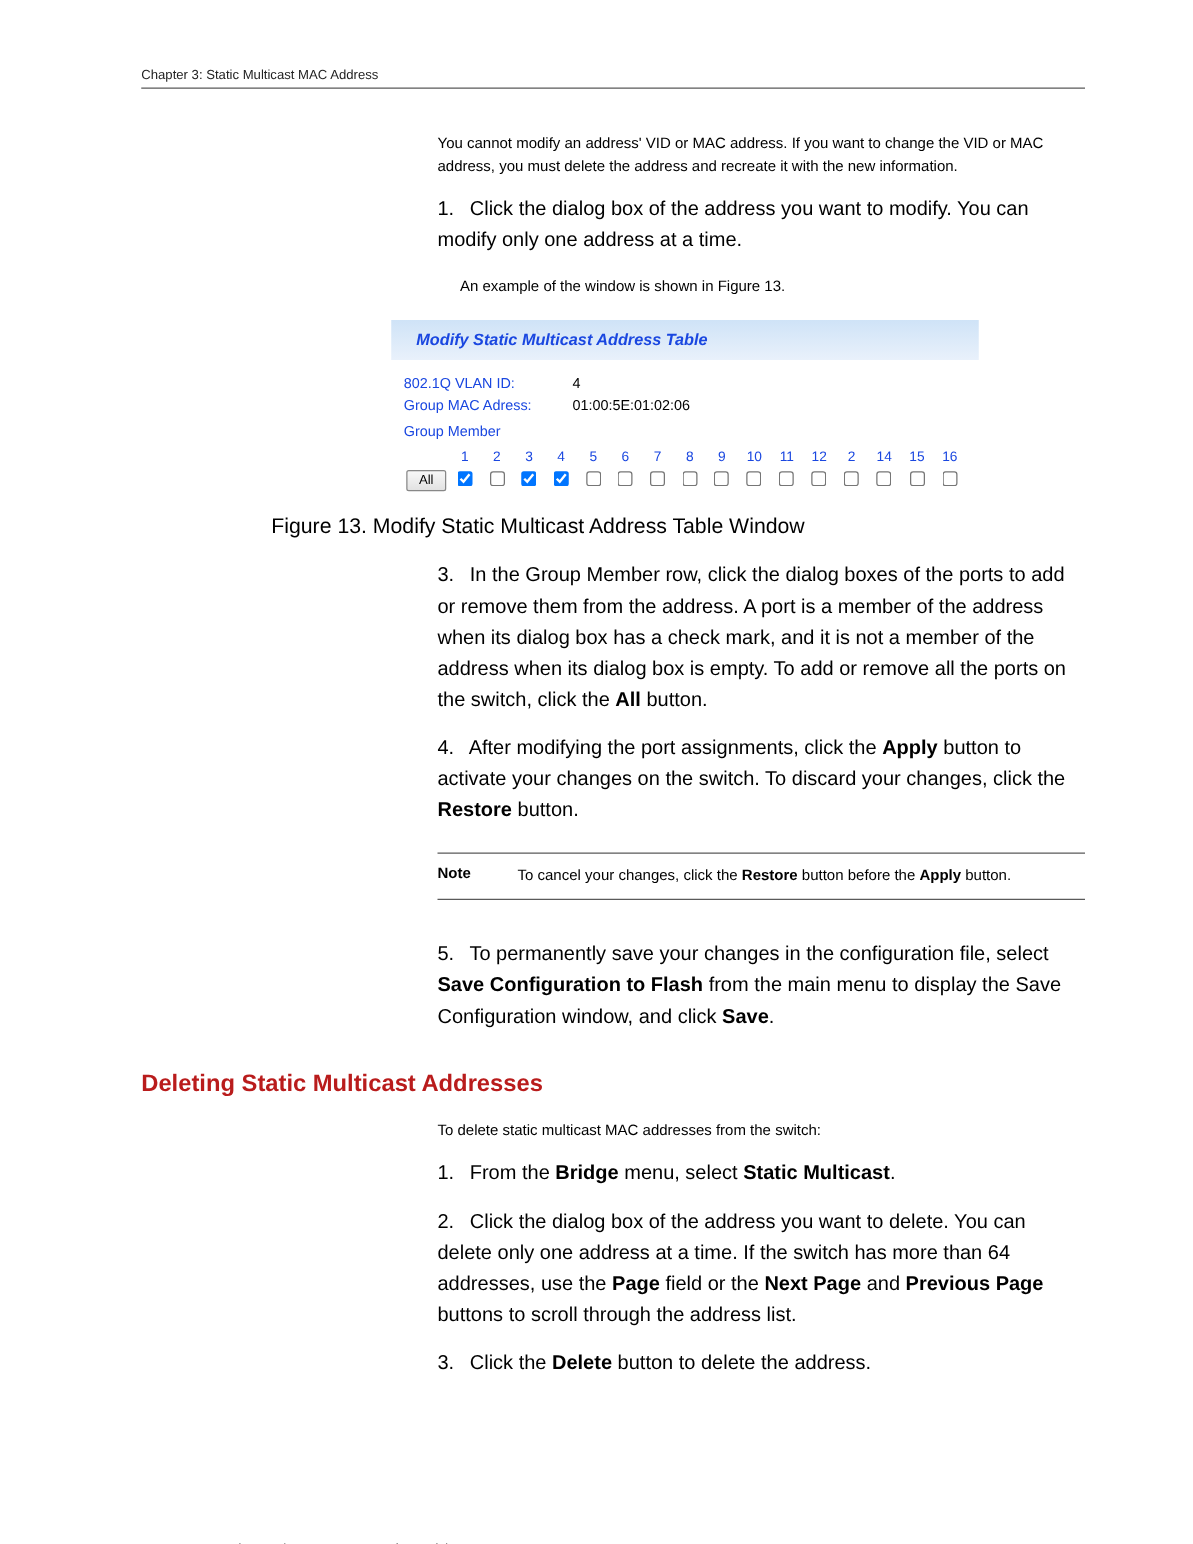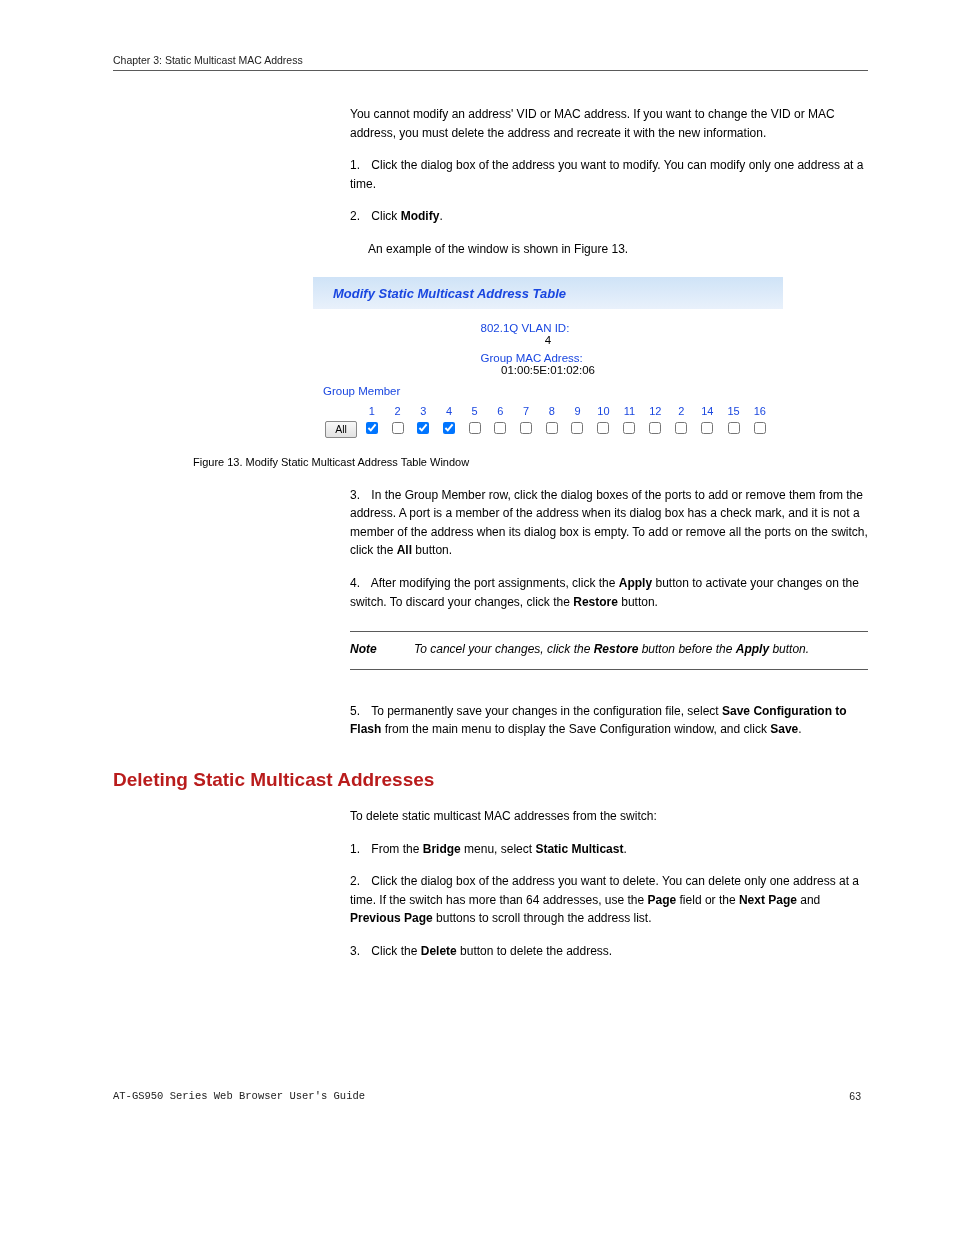--- a/index.html
+++ b/index.html
@@ -2,44 +2,44 @@
 <html><head>
 <meta charset="utf-8">
 <style>
   * { box-sizing: border-box; margin: 0; padding: 0; }
   html, body { width: 954px; font-family: Arial, Helvetica, sans-serif; background: #fff; color: #000; }
   .page { width: 954px; padding: 54px 86px 40px 113px; }
   .running-header { font-size: 10.5px; color: #222; margin-bottom: 4px; }
   .hr-top { border: none; border-top: 1px solid #5a5a5a; margin-bottom: 34px; }
   .body-left-indent { margin-left: 237px; }
   .body-text { font-size: 12px; line-height: 1.55; color: #000; margin-bottom: 14px; }
-  .list-item { font-size: 12px; line-height: 1.55; margin-bottom: 14px; padding-left: 0; }
+  .list-item { font-size: 16px; line-height: 1.55; margin-bottom: 14px; padding-left: 0; }
   .list-item .num { display: inline; margin-right: 8px; }
   .bold { font-weight: bold; }
   .figure-wrap { margin-left: 200px; margin-top: 18px; margin-bottom: 10px; }
   .figure { width: 470px; border: 0; background: #fff; }
   .fig-titlebar { background: linear-gradient(#cfe3f7, #e9f1fb); padding: 7px 20px; }
   .fig-title { color: #1a47e0; font-style: italic; font-weight: bold; font-size: 13px; }
   .section { padding: 10px 10px 4px 10px; font-size: 11.5px; }
-  .row { display: flex; align-items: center; padding: 3px 0; flex-direction: column; }
+  .row { display: flex; align-items: center; padding: 3px 0; }
   .label { color: #1a47e0; width: 135px; }
   .value { color: #000; }
   .subhead { color: #1a47e0; padding: 6px 0 2px 0; }
   .ports { padding: 0 10px 6px 10px; }
   .ports-table { width: 100%; border-collapse: collapse; }
   .ports-table td, .ports-table th { text-align: center; font-size: 11px; padding: 2px 0; }
   .ports-table th { font-weight: normal; color: #1a47e0; }
   .all-btn { display: inline-block; width: 32px; height: 17px; line-height: 15px; font-size: 10.5px; text-align: center; border: 1px solid #888; border-radius: 2px; background: linear-gradient(#f8f8f8,#e2e2e2); cursor: pointer; }
   .chk { width: 12px; height: 12px; }
   .fig-footer { text-align: right; padding: 4px 10px 8px 10px; }
   .small-btn { display: inline-block; min-width: 44px; height: 18px; line-height: 16px; font-size: 10.5px; text-align: center; border: 1px solid #888; border-radius: 2px; background: linear-gradient(#f8f8f8,#e2e2e2); padding: 0 8px; margin-left: 3px; cursor: pointer; }
-  .caption { font-size: 11px; color: #000; margin-left: 80px; margin-top: 4px; margin-bottom: 18px; }
+  .caption { font-size: 17px; color: #000; margin-left: 104px; margin-top: 4px; margin-bottom: 18px; }
   .note-block { margin-left: 237px; margin-top: 20px; }
   .note-hr { border: none; border-top: 1px solid #5a5a5a; margin: 6px 0 8px 0; }
-  .note-row { display: flex; align-items: center; font-style: italic; }
+  .note-row { display: flex; align-items: flex-start; }
   .note-label { font-weight: bold; font-size: 12px; width: 64px; flex-shrink: 0; }
   .note-text { font-size: 12px; line-height: 1.55; }
   .h2 { font-family: Arial, sans-serif; font-size: 19px; color: #b91c1c; margin-top: 30px; margin-bottom: 16px; }
   .page-footer { position: relative; margin-top: 130px; font-size: 10.5px; color: #222; }
   .page-footer .left { position: absolute; left: 0; font-family: Liberation Mono, monospace; }
   .page-footer .right { position: absolute; right: 7px; text-align: center; }
 </style>
 </head>
 <body>
 
@@ -48,24 +48,20 @@
   <hr class="hr-top">
 
   <div class="body-left-indent">
     <p class="body-text">You cannot modify an address' VID or MAC address. If you want to change the VID or MAC address, you must delete the address and recreate it with the new information.</p>
 
     <p class="list-item">
       <span class="num">1.</span>
       <span>Click the dialog box of the address you want to modify. You can modify only one address at a time.</span>
     </p>
 
-    <p class="list-item">
-      <span class="num">2.</span>
-      <span>Click </span><span class="bold">Modify</span><span>.</span>
-    </p>
 
     <p class="body-text" style="margin-left:18px; margin-bottom:6px;">
       <span>An example of the window is shown in </span><span>Figure 13</span>.
     </p>
   </div>
 
   <div class="figure-wrap">
     <div class="figure">
       <div class="fig-titlebar">
         <span class="fig-title">Modify Static Multicast Address Table</span>

